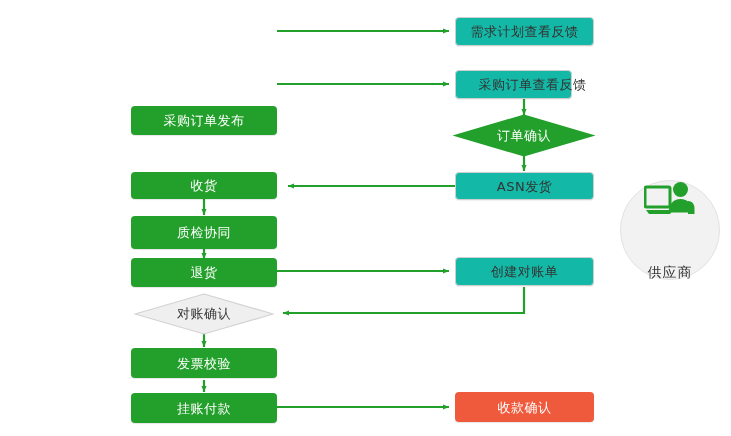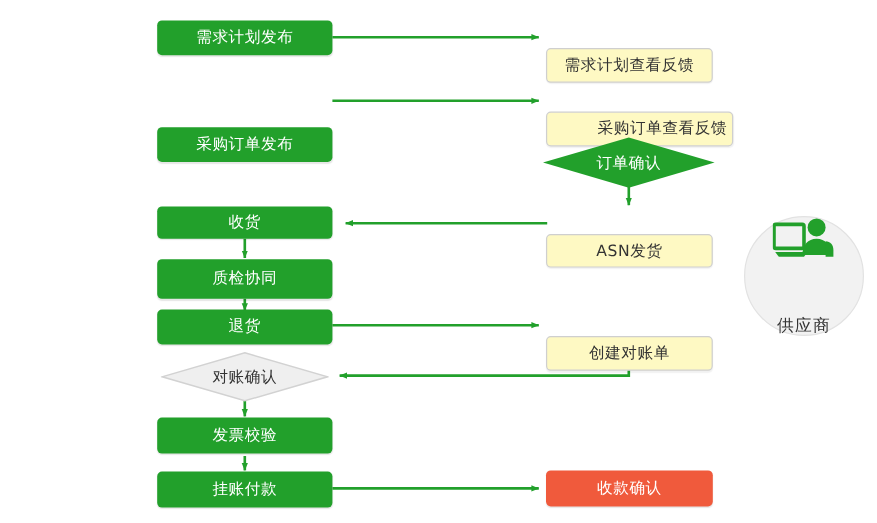--- a/index.html
+++ b/index.html
@@ -37,26 +37,25 @@
     white-space: nowrap;
     z-index: 3;
   }
   .node.green {
     background: #22a02b;
     color: #ffffff;
     border-radius: 4px;
     box-shadow: 0 1px 1px rgba(0,0,0,0.10);
   }
   .node.plain {
-    background: #fef9c3;
+    background: #14b8a6;
     color: #333333;
     border: 1px solid #cfcfcf;
     border-radius: 4px;
     box-shadow: 0 1px 1px rgba(0,0,0,0.06);
-    margin-top: 23px;
   }
   .node.orange {
     background: #f05a3c;
     color: #ffffff;
     border-radius: 4px;
     box-shadow: 0 1px 1px rgba(0,0,0,0.10);
   }
   .diamond {
     position: absolute;
     z-index: 3;
@@ -147,23 +146,20 @@
         <rect x="1" y="6" width="25" height="20" rx="1.5" fill="none" stroke="#22a02b" stroke-width="3"></rect>
         <path d="M2 29h27l-3 4H5z" fill="#22a02b"></path>
         <circle cx="36.5" cy="8.5" r="7.5" fill="#22a02b"></circle>
         <path d="M36.5 18c-7.4 0-11.5 5.2-12 13.5h24c-0.5-8.3-4.6-13.5-12-13.5z" fill="#22a02b"></path>
         <path d="M44 20c4 0 6.5 3 6.5 7.5V33H44z" fill="#22a02b"></path>
       </svg>
     </span>
     <span class="aname">供应商</span>
   </div>
 
-  <div class="node green" style="left:131px; top:17px; width:146px; height:29px;">
-    <span>需求计划发布</span>
-  </div>
 
   <div class="node green" style="left:131px; top:70px; width:146px; height:29px;margin-top:36px;">
     <span>采购订单发布</span>
   </div>
 
   <div class="node green" style="left:131px; top:172px; width:146px; height:27px;">
     <span>收货</span>
   </div>
 
   <div class="node green" style="left:131px; top:216px; width:146px; height:33px;">
@@ -186,21 +182,21 @@
   </div>
 
   <div class="node green" style="left:131px; top:348px; width:146px; height:30px;">
     <span>发票校验</span>
   </div>
 
   <div class="node plain" style="left:455px; top:17px; width:139px; height:29px;">
     <span>需求计划查看反馈</span>
   </div>
 
-  <div class="node plain" style="left:455px; top:70px; width:156px; height:29px;padding-left:38px;">
+  <div class="node plain" style="left:455px; top:70px; width:117px; height:29px;padding-left:38px;">
     <span>采购订单查看反馈</span>
   </div>
 
   <div class="diamond green" style="left:452px; top:114px; width:144px; height:43px;">
     <svg width="144" height="43" viewBox="0 0 144 43">
       <polygon points="72,0.5 143.5,21.5 72,42.5 0.5,21.5" fill="#22a02b"></polygon>
     </svg>
     <span class="dlabel">订单确认</span>
   </div>
 

